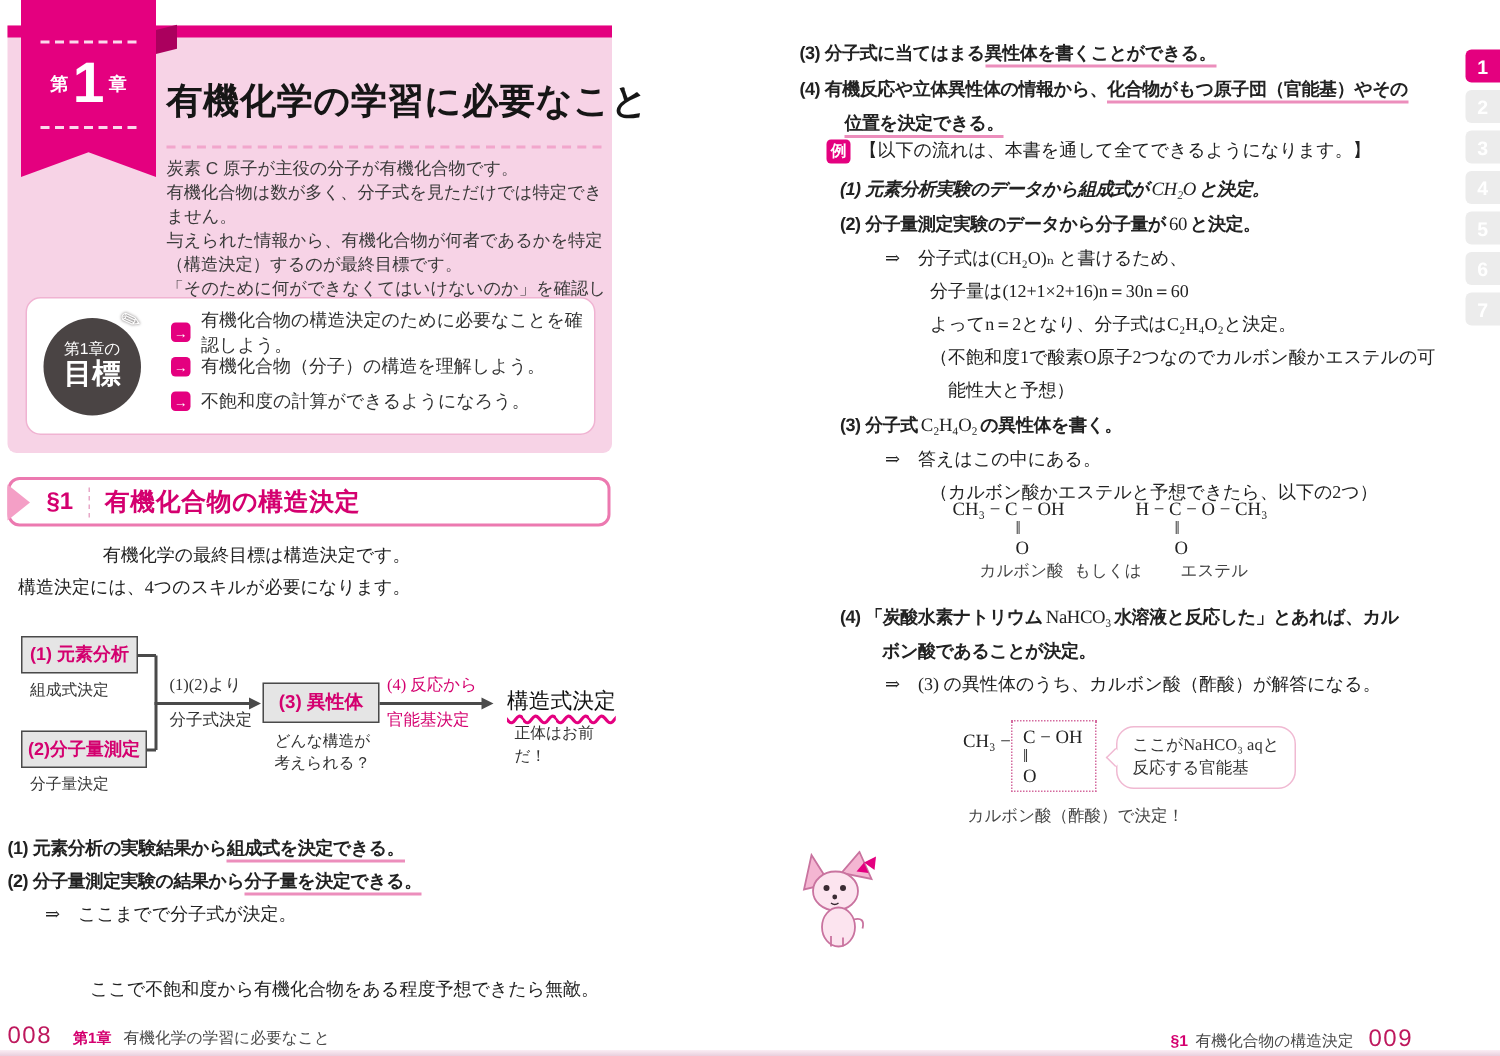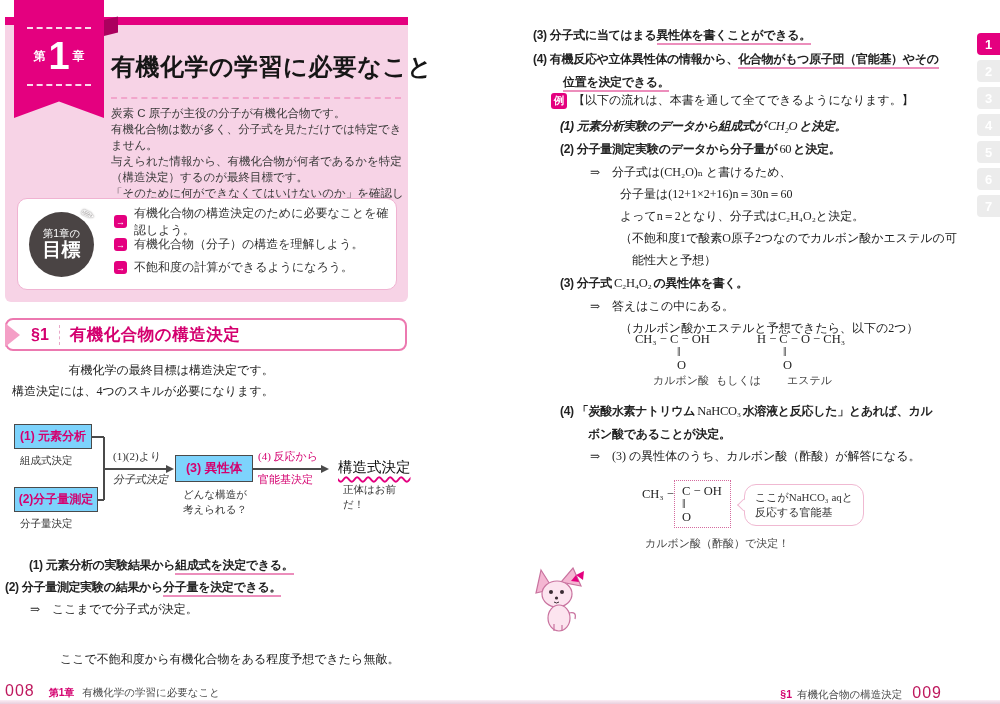--- a/index.html
+++ b/index.html
@@ -49,51 +49,51 @@
   .sec1-arrow { position:absolute; left:-2px; top:50%; transform:translateY(-50%); width:0; height:0;
     border-top:12px solid transparent; border-bottom:12px solid transparent;
     border-left:15px solid #f49fc6; }
   .sec1-num { margin-left:24px; font-size:16px; font-weight:bold; color:#d4006f; }
   .sec1-div { width:0; height:20px; border-left:1px dashed #e8a8c8; margin:0 10px; }
   .sec1-title { font-size:16.5px; font-weight:bold; color:#d4006f; letter-spacing:.5px; }
   .lead { position:absolute; left:12px; top:360px; font-size:12px; line-height:21px; color:#222;text-align:right; }
 
   
   .flow { position:absolute; left:5px; top:418px; width:402px; height:132px; }
-  .fbox { position:absolute; border:1.5px solid #4a4a4a; background:#7dd3fc; color:#d4006f;
+  .fbox { position:absolute; border:1.5px solid #4a4a4a; background:#e5e5e5; color:#d4006f;
     font-size:12px; font-weight:bold; display:flex; align-items:center; justify-content:center;
     white-space:nowrap; }
   .fb1 { left:9px; top:6px; width:78px; height:25px; }
   .fb2 { left:9px; top:69px; width:84px; height:25px; }
   .fb3 { left:170px; top:37px; width:78px; height:27px; font-size:12.5px; }
   .fcap { position:absolute; font-size:10.5px; color:#333; line-height:15px; }
   .fc1 { left:15px; top:35px; } .fc2 { left:15px; top:98px; }
   .fc3 { left:178px; top:69px; } .fcres { left:338px; top:64px; }
   .fline { position:absolute; background:#4a4a4a; }
   .fl-v { left:98px; top:19px; width:1.5px; height:63px; }
   .fl-s1 { left:87px; top:18px; width:12px; height:1.5px; }
   .fl-s2 { left:93px; top:81px; width:6px; height:1.5px; }
   .fl-m1 { left:98px; top:50px; width:64px; height:1.5px; }
   .fl-m2 { left:248px; top:50px; width:69px; height:1.5px; }
   .fhead { position:absolute; width:0; height:0; border-top:4.5px solid transparent;
     border-bottom:4.5px solid transparent; border-left:8px solid #4a4a4a; }
   .fh1 { left:161px; top:46.5px; } .fh2 { left:316px; top:46.5px; }
   .flab { position:absolute; font-size:11px; color:#333; white-space:nowrap; }
-  .fla1 { left:108px; top:31px; } .fla2 { left:108px; top:54px;font-style:italic; }
+  .fla1 { left:108px; top:31px; } .fla2 { left:108px; top:54px; }
   .flb1 { left:253px; top:31px; color:#d4006f; } .flb2 { left:253px; top:54px; color:#d4006f; }
   .fresult { position:absolute; left:333px; top:40px; font-size:14.5px; color:#111;
     text-decoration:underline wavy #e4007f 1.5px; text-underline-offset:4px; white-space:nowrap; }
 
   
   .skill-line { position:absolute; font-size:12px; font-weight:bold; color:#222;
     white-space:nowrap; letter-spacing:-0.3px; }
   .u { border-bottom:2px solid #ec8ebc; padding-bottom:1px; }
   .formula { font-family:"Liberation Serif","DejaVu Serif",serif; font-weight:normal;
     font-size:12.5px; padding:0 2px; }
-  .sk1 { left:5px; top:557px;margin-left:24px; } .sk2 { left:5px; top:579px; }
+  .sk1 { left:5px; top:557px; } .sk2 { left:5px; top:579px; }
   .noteline { position:absolute; font-size:12px; color:#222; white-space:nowrap; }
   .nl1 { left:30px; top:601px; } .nl2 { left:60px; top:623px;margin-top:28px; }
 
   
   .r3 { left:533px; top:27px; } .r4 { left:533px; top:51px; } .r4b { left:563px; top:74px; }
   .example-head { position:absolute; left:551px; top:92px; display:flex; align-items:center; }
   .rei-badge { width:16px; height:16px; background:#e4007f; color:#fff; border-radius:3px;
     font-size:10.5px; font-weight:bold; display:inline-flex; align-items:center;
     justify-content:center; margin-right:6px; flex:0 0 16px; }
   .ex-intro { font-size:12px; color:#222; white-space:nowrap; }

